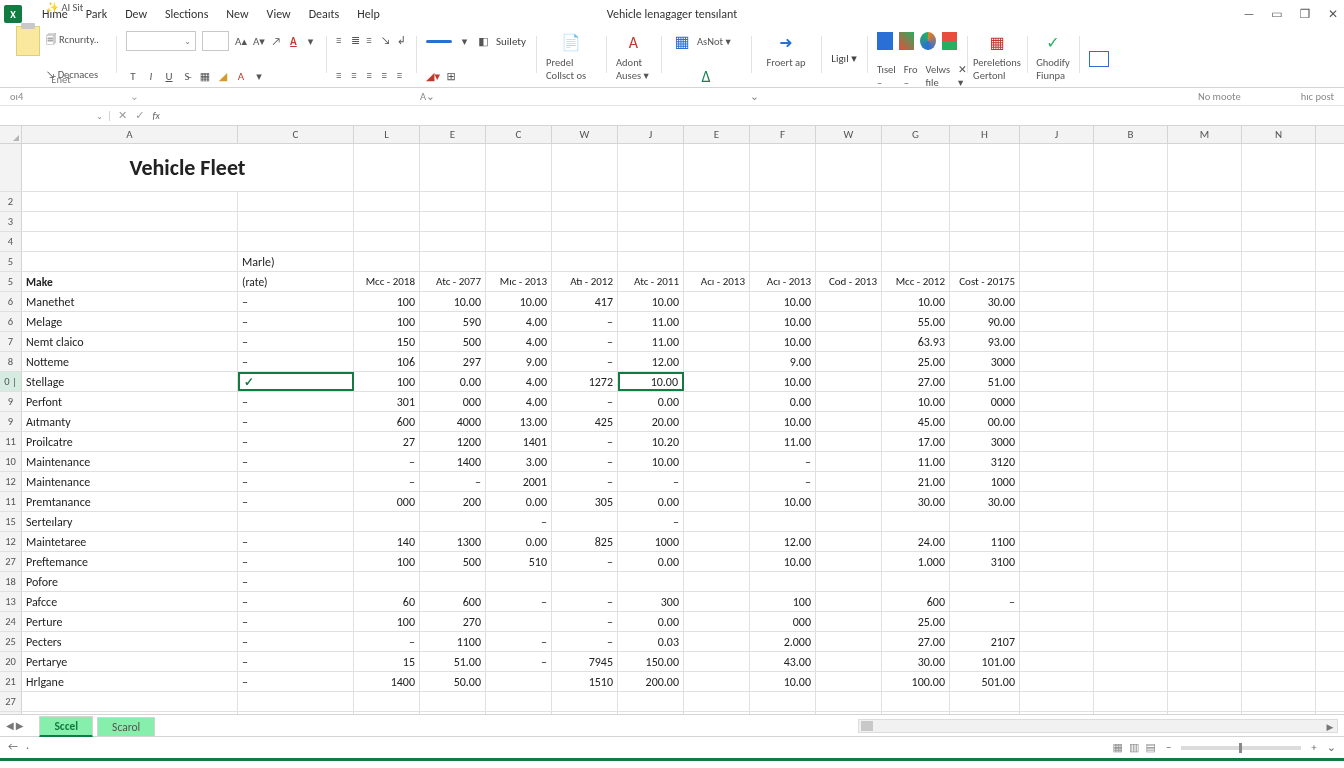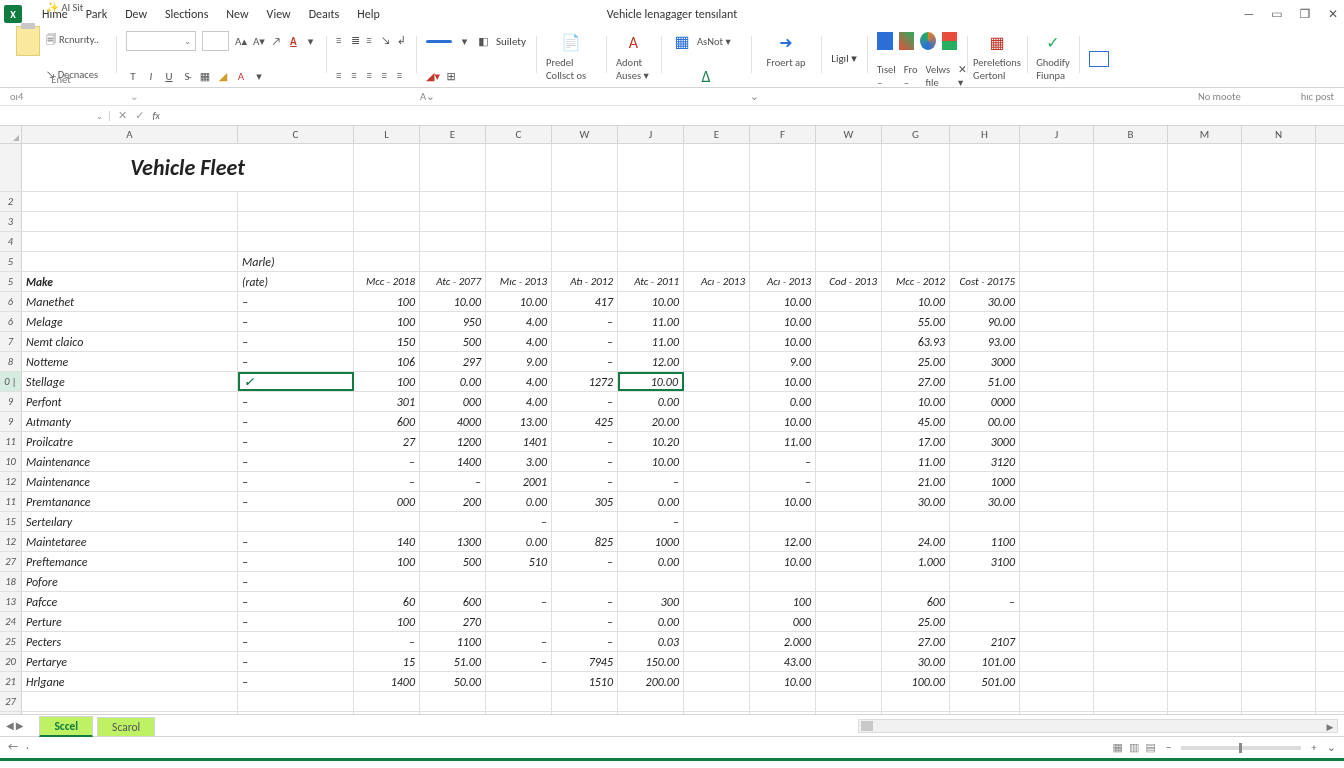--- a/index.html
+++ b/index.html
@@ -47,21 +47,21 @@
   .fx-area { display:flex; align-items:center; gap:8px; padding:0 8px;}
   .fx-area .fx { font-style:italic; color:#666; font-size:10px;}
 
   
   .grid-wrap { position:relative; height: 588px; overflow:hidden; }
   .col-headers { display:flex; height:18px; border-bottom:1px solid #d4d4d4; font-size:11px; color:#555; background:#f3f3f3;}
   .corner { width:22px; border-right:1px solid #d4d4d4; background:#f3f3f3; position:relative;}
   .corner::after{ content:""; position:absolute; right:2px; bottom:2px; width:0;height:0;border-left:6px solid transparent;border-bottom:6px solid #b5b5b5;}
   .ch { border-right:1px solid #d4d4d4; display:flex; align-items:center; justify-content:center; background:#f3f3f3;}
   .rows { }
-  .row { display:flex; height:20px; border-bottom:1px solid #e0e0e0; font-size:12px; color:#222;font-style:italic;}
+  .row { display:flex; height:20px; border-bottom:1px solid #e0e0e0; font-size:12px; color:#222;}
   .rh { width:22px; border-right:1px solid #d4d4d4; background:#f3f3f3; display:flex; align-items:center; justify-content:center; font-size:10.5px; color:#555;}
   .cell { border-right:1px solid #e0e0e0; padding:0 4px; display:flex; align-items:center; overflow:hidden; white-space:nowrap;}
   .cell.r { justify-content:flex-end; }
   .title-cell-row { height:48px; }
   .title-cell-row .cell.title { font-size:22px; font-weight:bold; color:#222; justify-content:center;}
   .hdr-row .cell { font-size:11.5px; }
   .hdr-row .cell.colhdr { justify-content:flex-end; font-size:11px; }
   .bold { font-weight:600; }
   .sel-cell { border:2px solid #107C41 !important; }
   .sel-row .rh { background:#d6ece0; }
@@ -71,21 +71,21 @@
   .c-A { width:216px; }
   .c-C { width:116px; }
   .c-std { width:66px; }
   .c-G { width:68px; }
   .c-H { width:70px; }
   .c-tail { width:74px; }
 
   
   .sheet-tabs { height:22px; display:flex; align-items:center; border-top:1px solid #d4d4d4; font-size:11.5px; color:#555; padding:0 6px; gap:4px; position:relative;}
   .tab-nav { display:flex; gap:2px; font-size:10px; color:#777; margin-right:12px;}
-  .sheet-tab { padding:2px 14px; border:1px solid #d4d4d4; border-bottom:none; background:#bef264; position:relative; top:1px;}
+  .sheet-tab { padding:2px 14px; border:1px solid #d4d4d4; border-bottom:none; background:#86efac; position:relative; top:1px;}
   .sheet-tab.active { color:#107C41; font-weight:600; border-bottom:2px solid #107C41;}
   .hscroll { position:absolute; right:6px; top:4px; width:480px; height:14px; background:#f1f1f1; border:1px solid #dcdcdc; display:flex; align-items:center;}
   .hscroll .thumb { width:12px; height:10px; background:#c8c8c8; margin-left:2px;}
   .hscroll .arrow { width:14px; text-align:center; font-size:9px; color:#777; margin-left:auto;}
 
   
   .statusbar { height:22px; border-top:1px solid #d4d4d4; display:flex; align-items:center; font-size:11px; color:#666; padding:0 8px;}
   .statusbar .s-left { display:flex; gap:8px; }
   .statusbar .s-right { margin-left:auto; display:flex; align-items:center; gap:10px;}
   .zoom-track { width:120px; height:4px; background:#dcdcdc; position:relative;}
@@ -433,21 +433,21 @@
         <div class="cell c-tail"></div>
         <div class="cell c-tail"></div>
         <div class="cell c-tail"></div>
         <div class="cell c-tail"></div>
       </div>
       <div class="row ">
         <div class="rh">6</div>
         <div class="cell c-A">Melage</div>
         <div class="cell c-C">–</div>
         <div class="cell c-std r">100</div>
-        <div class="cell c-std r">950</div>
+        <div class="cell c-std r">590</div>
         <div class="cell c-std r">4.00</div>
         <div class="cell c-std r">–</div>
         <div class="cell c-std r">11.00</div>
         <div class="cell c-std r"></div>
         <div class="cell c-std r">10.00</div>
         <div class="cell c-std r"></div>
         <div class="cell c-G r">55.00</div>
         <div class="cell c-H r">90.00</div>
         <div class="cell c-tail"></div>
         <div class="cell c-tail"></div>

